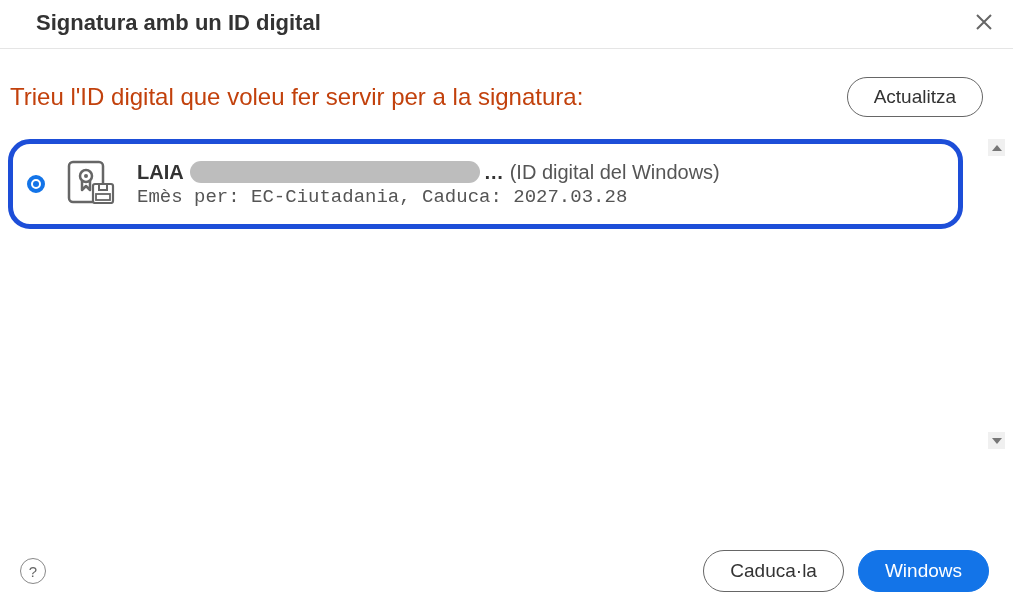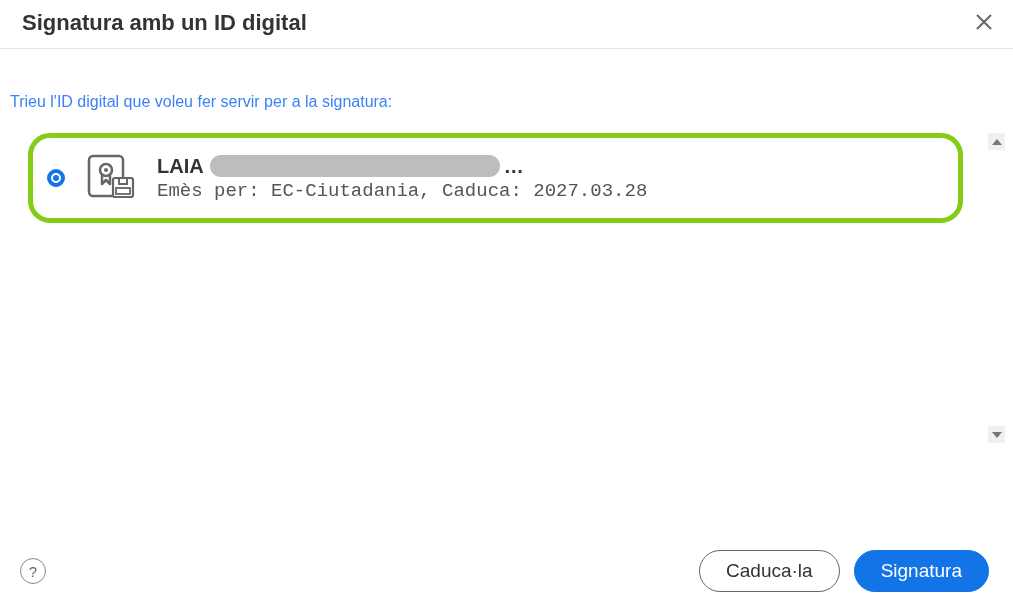--- a/index.html
+++ b/index.html
@@ -8,21 +8,21 @@
       background: #fff;
       width: 1013px;
       height: 614px;
       position: relative;
       overflow: hidden;
     }
     .header {
       display: flex;
       justify-content: space-between;
       align-items: center;
-      padding: 10px 20px 12px 22px;
+      padding: 10px 20px 12px 36px;
       border-bottom: 1px solid #e5e5e5;
     }
     .title {
       font-size: 22px;
       font-weight: 600;
       color: #333;
     }
     .close-btn {
       font-size: 24px;
       color: #666;
@@ -31,23 +31,22 @@
       border: none;
       line-height: 1;
     }
     .instruction-row {
       display: flex;
       justify-content: space-between;
       align-items: center;
       padding: 28px 30px 12px 10px;
     }
     .instruction-text {
-      font-size: 16px;
-      color: #3b82f6;
-      margin-top: 16px;
+      font-size: 24px;
+      color: #c2410c;
     }
     .update-btn {
       border: 1.5px solid #666;
       border-radius: 22px;
       background: #fff;
       padding: 8px 26px;
       font-size: 19px;
       color: #333;
       cursor: pointer;
     }
@@ -69,28 +68,27 @@
       display: flex;
       align-items: center;
       justify-content: center;
       color: #888;
       font-size: 12px;
       background: #f0f0f0;
     }
     .scroll-arrow.up { position: absolute; top: 0; }
     .scroll-arrow.down { position: absolute; bottom: 0; }
     .cert-card {
-      border: 5px solid #84cc16;
+      border: 5px solid #1d4ed8;
       border-radius: 22px;
       padding: 16px 20px 16px 14px;
       display: flex;
       align-items: center;
       gap: 22px;
       margin-right: 20px;
-      margin-left: 20px;
     }
     .radio-outer {
       width: 18px;
       height: 18px;
       border-radius: 50%;
       border: 4px solid #1374e8;
       display: flex;
       align-items: center;
       justify-content: center;
       flex-shrink: 0;
@@ -188,20 +186,21 @@
   <div class="title">Signatura amb un ID digital</div>
   <button class="close-btn">
     <svg width="18" height="18" viewBox="0 0 18 18">
         <path d="M2 2 L16 16 M16 2 L2 16" stroke="#666" stroke-width="2" fill="none"></path>
       </svg>
   </button>
 </div>
 
 <div class="instruction-row">
   <div class="instruction-text">Trieu l'ID digital que voleu fer servir per a la signatura:</div>
+  <button class="update-btn">Actualitza</button>
 </div>
 
 <div class="list-area">
   <div class="cert-card">
     <div class="radio-outer">
       <div class="radio-inner"></div>
     </div>
     <div class="cert-icon">
       <svg width="48" height="44" viewBox="0 0 48 44">
         <rect x="2" y="2" width="34" height="40" rx="4" fill="none" stroke="#666" stroke-width="2.5"></rect>
@@ -211,20 +210,21 @@
         <rect x="26" y="24" width="20" height="19" rx="2" fill="#fff" stroke="#666" stroke-width="2.2"></rect>
         <rect x="32" y="24" width="8" height="6" fill="none" stroke="#666" stroke-width="2"></rect>
         <rect x="29" y="34" width="14" height="6" fill="none" stroke="#666" stroke-width="1.8"></rect>
       </svg>
     </div>
     <div class="cert-text">
       <div class="cert-line1">
         <span class="cert-name">LAIA</span>
         <span class="redacted"></span>
         <span class="ellipsis">…</span>
+        <span class="cert-source">(ID digital del Windows)</span>
       </div>
       <div class="cert-line2">Emès per: EC-Ciutadania, Caduca: 2027.03.28</div>
     </div>
   </div>
 
   <div class="scroll-track">
     <div class="scroll-arrow up">
       <svg width="10" height="6" viewBox="0 0 10 6">
           <path d="M0 6 L5 0 L10 6 Z" fill="#777"></path>
         </svg>
@@ -233,14 +233,14 @@
       <svg width="10" height="6" viewBox="0 0 10 6">
           <path d="M0 0 L5 6 L10 0 Z" fill="#777"></path>
         </svg>
     </div>
   </div>
 </div>
 
 <div class="footer">
   <button class="help-btn">?</button>
   <button class="btn">Caduca·la</button>
-  <button class="btn btn-primary">Signatura</button>
+  <button class="btn btn-primary">Windows</button>
 </div>
 
 </body></html>

